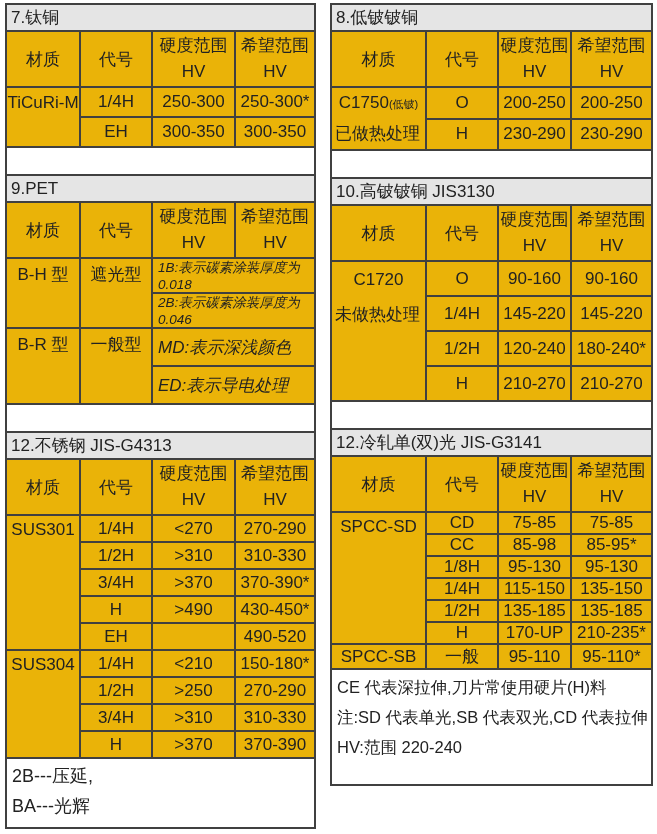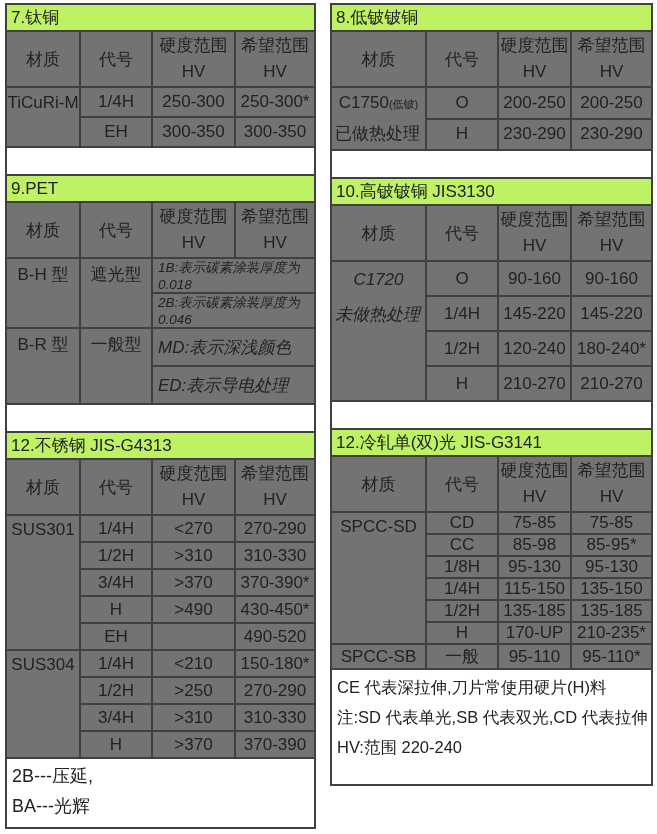--- a/index.html
+++ b/index.html
@@ -9,44 +9,44 @@
     color:#222222;
   }
   .page{box-sizing:border-box;width:657px;height:834px;padding:3px 4px 0 5px;display:flex;gap:14px;}
   .col{display:block;}
   .col-left{width:311px;}
   .col-right{width:323px;}
   .col > *{margin-top:-2px;}
   .col > :first-child{margin-top:0;}
   .sec-title{
     box-sizing:border-box;border:2px solid #404040;height:29px;
-    line-height:25px;padding-left:4px;font-size:17px;background:#bef264;
+    line-height:25px;padding-left:4px;font-size:17px;background:#e5e5e5;
   }
-  table.grid{border-collapse:collapse;width:100%;table-layout:fixed;background:#737373;}
+  table.grid{border-collapse:collapse;width:100%;table-layout:fixed;background:#eab308;}
   .grid th,.grid td{
     border:2px solid #404040;text-align:center;font-weight:normal;
     font-size:17px;padding:0;overflow:hidden;
   }
   tr.hdr{height:56px;}
   tr.hdr th div{line-height:26px;}
   tr.rh27{height:27px;}
   tr.rh28{height:20px;}
   tr.rh30{height:30px;}
   tr.rh32{height:32px;}
   tr.rh35{height:35px;}
   tr.rh38{height:38px;}
   td.mat{vertical-align:top;}
   td.mat.c27{line-height:27px;}
   td.mat.c28{line-height:28px;}
   td.mat.c30{line-height:30px;}
   td.mat.c32{line-height:32px;}
   .ml1{text-align:center;}
   .ml2{text-align:left;padding-left:3px;}
   .lh30 .ml1,.lh30 .ml2{line-height:30px;}
-  .lh35 .ml1,.lh35 .ml2{line-height:35px;font-style:italic;}
+  .lh35 .ml1,.lh35 .ml2{line-height:35px;}
   .paren{font-size:11px;}
   td.note-cell{text-align:left;padding-left:5px;font-style:italic;}
   td.small-note{font-size:13.5px;}
   .spacer{box-sizing:border-box;border:2px solid #404040;height:30px;background:#fff;}
   .text-box{box-sizing:border-box;border:2px solid #404040;padding:2px 0 0 5px;font-size:18px;background:#fff;}
   .text-box .line{line-height:30px;text-align:left;}
   .fb-left{height:72px;}
   .fb-right{height:118px;font-size:16.5px;}
 </style>
 </head>

